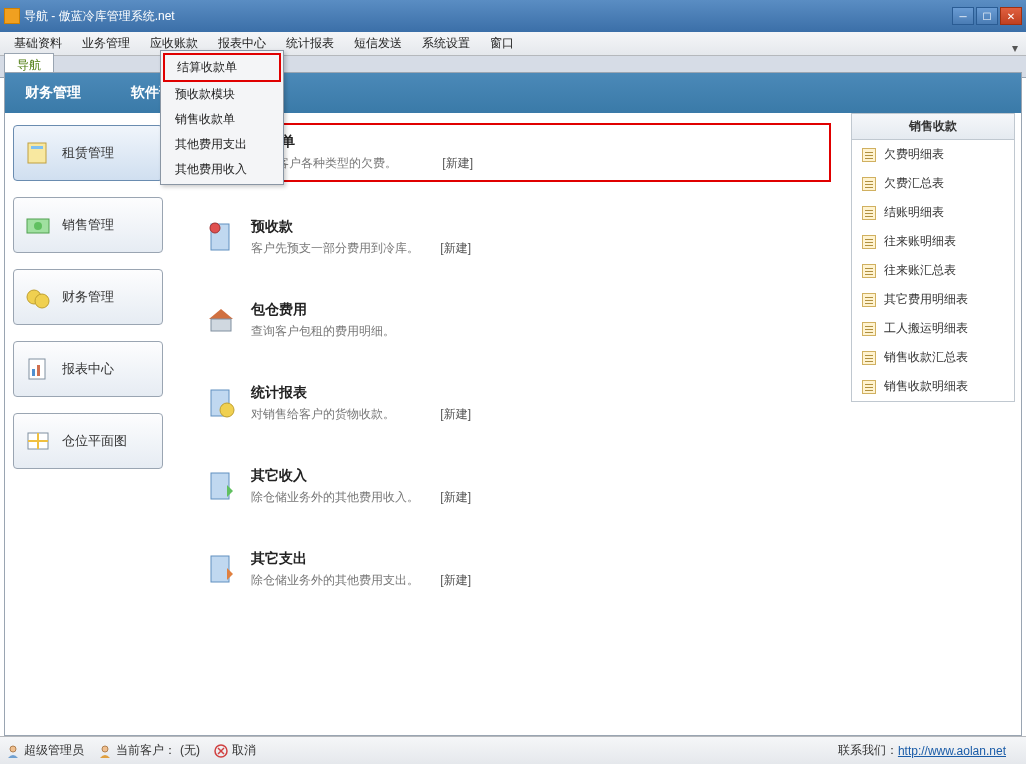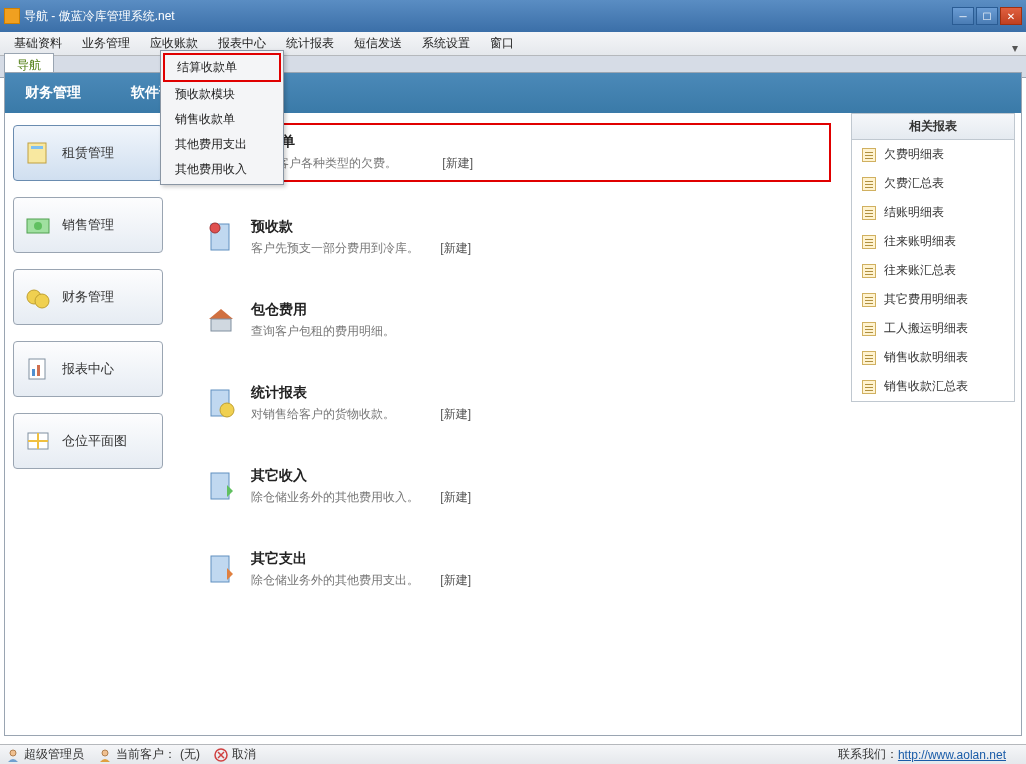--- a/index.html
+++ b/index.html
@@ -52,21 +52,21 @@
 .report-item { display: flex; align-items: center; padding: 6px 10px; font-size: 12px; color: #333; cursor: pointer; }
 .report-item .ri-icon { width: 14px; height: 14px; margin-right: 8px; background: #fff3d0; border: 1px solid #d0b060; position: relative; }
 .report-item .ri-icon::after { content: ""; position: absolute; left: 2px; right: 2px; top: 3px; height: 1px; background: #b09040; box-shadow: 0 3px 0 #b09040, 0 6px 0 #b09040; }
 
 
 .dropdown { position: absolute; top: 50px; left: 160px; width: 124px; background: #f4f5f7; border: 1px solid #8a96a4; box-shadow: 2px 2px 4px rgba(0,0,0,0.2); z-index: 100; font-size: 12px; padding: 2px; }
 .dropdown .dd-item { padding: 4px 12px; color: #222; cursor: pointer; }
 .dropdown .dd-item.hl { border: 2px solid #e00000; }
 
 
-.statusbar { position: absolute; left: 0; right: 0; bottom: 0; height: 20px; background: linear-gradient(#f5f6f8,#e5e8ec); border-top: 1px solid #b5b8bc; display: flex; align-items: center; font-size: 12px; padding: 0 6px; }
+.statusbar { position: absolute; left: 0; right: 0; bottom: 0; height: 28px; background: linear-gradient(#f5f6f8,#e5e8ec); border-top: 1px solid #b5b8bc; display: flex; align-items: center; font-size: 12px; padding: 0 6px; }
 .statusbar .sb-seg { display: flex; align-items: center; margin-right: 14px; color: #333; }
 .statusbar .sb-icon { width: 14px; height: 14px; margin-right: 4px; }
 .statusbar .spacer { flex: 1; }
 .statusbar .link { color: #1a5ca8; text-decoration: underline; cursor: pointer; }
 
 
 svg { display: block; }
 </style>
 </head>
 <body>
@@ -250,21 +250,21 @@
           <div class="card-desc-row">
             <span>除仓储业务外的其他费用支出。</span>
             <span class="new-link">[新建]</span>
           </div>
         </div>
       </div>
     </div>
 
     <div class="reports">
       <div class="reports-box">
-        <div class="reports-title">相关报表</div>
+        <div class="reports-title">销售收款</div>
         <div class="report-item">
             <span class="ri-icon"></span>
             <span>欠费明细表</span>
           </div>
         <div class="report-item">
             <span class="ri-icon"></span>
             <span>欠费汇总表</span>
           </div>
         <div class="report-item">
             <span class="ri-icon"></span>
@@ -281,25 +281,25 @@
         <div class="report-item">
             <span class="ri-icon"></span>
             <span>其它费用明细表</span>
           </div>
         <div class="report-item">
             <span class="ri-icon"></span>
             <span>工人搬运明细表</span>
           </div>
         <div class="report-item">
             <span class="ri-icon"></span>
+            <span>销售收款汇总表</span>
+          </div>
+        <div class="report-item">
+            <span class="ri-icon"></span>
             <span>销售收款明细表</span>
-          </div>
-        <div class="report-item">
-            <span class="ri-icon"></span>
-            <span>销售收款汇总表</span>
           </div>
       </div>
     </div>
 
   </div>
 </div>
 
 <div class="dropdown">
   <div class="dd-item hl">结算收款单</div>
   <div class="dd-item">预收款模块</div>

